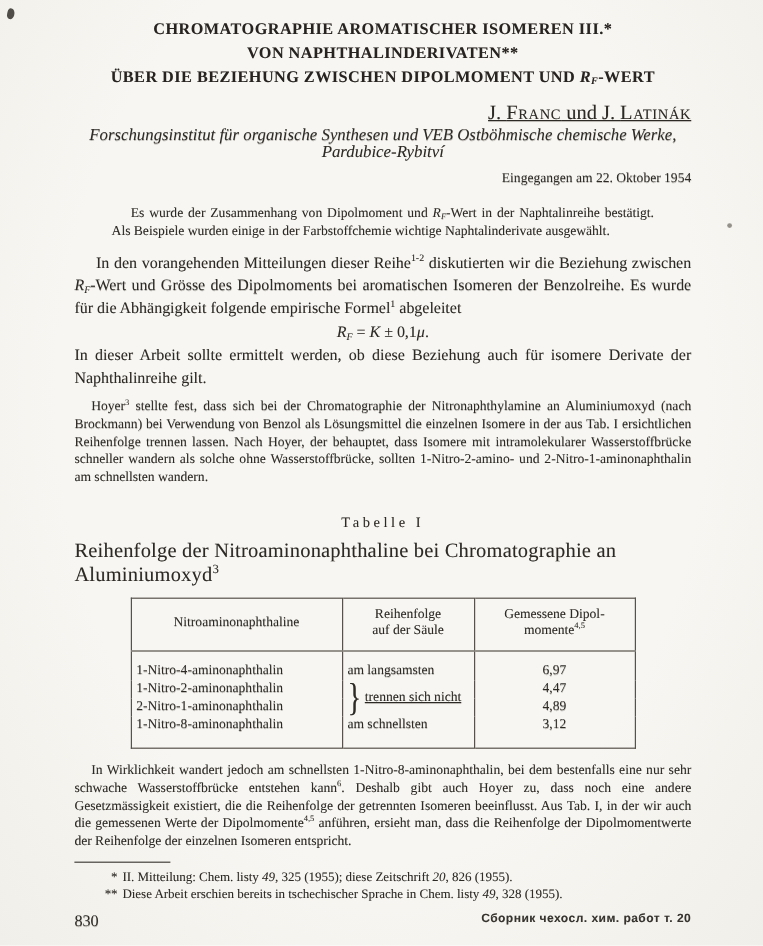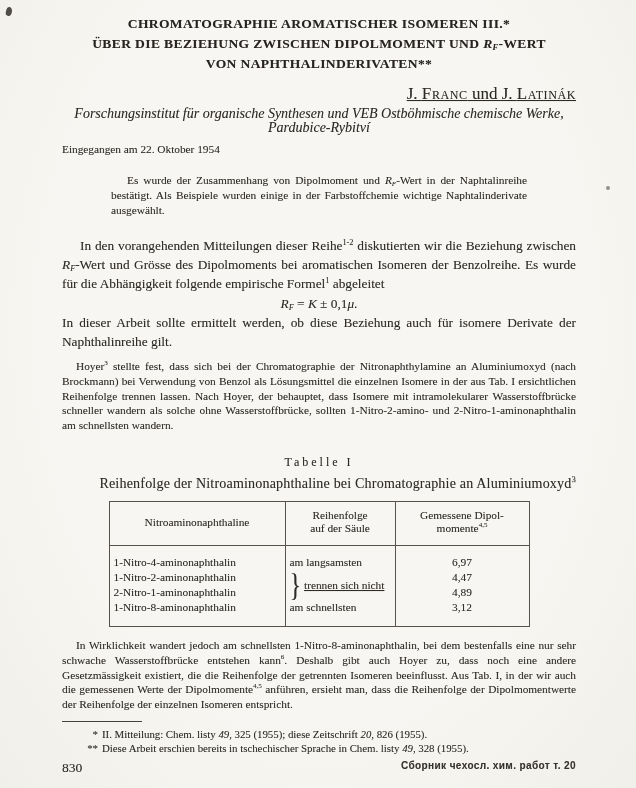--- a/index.html
+++ b/index.html
@@ -11,31 +11,31 @@
     font-family:"Liberation Serif","DejaVu Serif",serif;
     overflow:hidden;
     text-shadow:0.2px 0.2px 0.3px rgba(45,40,34,0.28);
   }
   .content{padding:14px 60px 0 62px;}
   .title{margin:0;text-align:center;font-size:13.5px;line-height:20px;font-weight:bold;letter-spacing:0.4px;color:#262320;}
   .tline{display:block;}
   .authors{margin-top:10px;text-align:right;font-size:17px;text-decoration:underline;}
   .sc{font-variant:small-caps;letter-spacing:0.6px;}
   .affiliation{margin-top:3px;text-align:center;font-style:italic;font-size:14px;line-height:13.5px;}
-  .received{margin-top:9px;text-align:left;font-size:11.3px;}
+  .received{margin-top:9px;text-align:right;font-size:11.3px;}
   .abstract{margin:16px auto 0;width:452px;font-size:11.3px;line-height:15px;text-align:justify;}
-  .abstract p{margin:18px;text-indent:16px;}
+  .abstract p{margin:0;text-indent:16px;}
   .para{margin:0;font-size:13.3px;line-height:19px;text-align:justify;}
   .p1{margin-top:8px;text-indent:18px;}
   .formula{margin:3px 0 1px;text-align:center;font-size:13.3px;}
   .small{font-size:11.3px;line-height:14.8px;text-align:justify;margin:0;}
   .p3{margin-top:8px;text-indent:14px;}
   .p4{margin-top:11px;text-indent:14px;}
   .table-heading{margin-top:22px;text-align:center;font-size:12px;letter-spacing:3px;}
-  .table-caption{margin-top:6px;text-align:right;font-size:14px;letter-spacing:0.2px;}
+  .table-caption{margin-top:6px;text-align:left;font-size:17px;letter-spacing:0.2px;}
   .tablewrap{margin-top:9px;display:flex;justify-content:center;}
   table.results{border-collapse:collapse;table-layout:fixed;width:420px;font-size:11.3px;border:1px solid #57524b;}
   table.results th{font-weight:normal;text-align:center;padding:7px 4px 9px;line-height:13.5px;border-bottom:1px solid #57524b;vertical-align:middle;}
   .vl{border-left:1px solid #57524b;}
   table.results td{padding:0 4px;line-height:15px;vertical-align:middle;}
   tbody tr:first-child td{padding-top:9px;}
   tbody tr:last-child td{padding-bottom:11px;}
   td.c1{padding-left:12px;text-align:left;}
   td.c2{text-align:left;padding-left:4px;}
   td.c3{text-align:center;}
@@ -58,22 +58,22 @@
 <body>
 
 <div class="page">
   <div class="speck-a"></div>
   <div class="speck-b"></div>
 
   <div class="content">
 
     <h1 class="title">
       <span class="tline">CHROMATOGRAPHIE AROMATISCHER ISOMEREN III.*</span>
+      <span class="tline">VON NAPHTHALINDERIVATEN**</span>
       <span class="tline"><span>ÜBER DIE BEZIEHUNG ZWISCHEN DIPOLMOMENT UND </span><i class="var">R</i><span class="sub-f">F</span><span>-WERT</span></span>
-      <span class="tline">VON NAPHTHALINDERIVATEN**</span>
     </h1>
 
     <div class="authors"><span>J. </span><span class="sc">Franc</span><span> und J. </span><span class="sc">Latinák</span></div>
 
     <div class="affiliation">
       <span class="tline">Forschungsinstitut für organische Synthesen und VEB Ostböhmische chemische Werke,</span>
       <span class="tline">Pardubice-Rybitví</span>
     </div>
 
     <div class="received">Eingegangen am 22. Oktober 1954</div>

